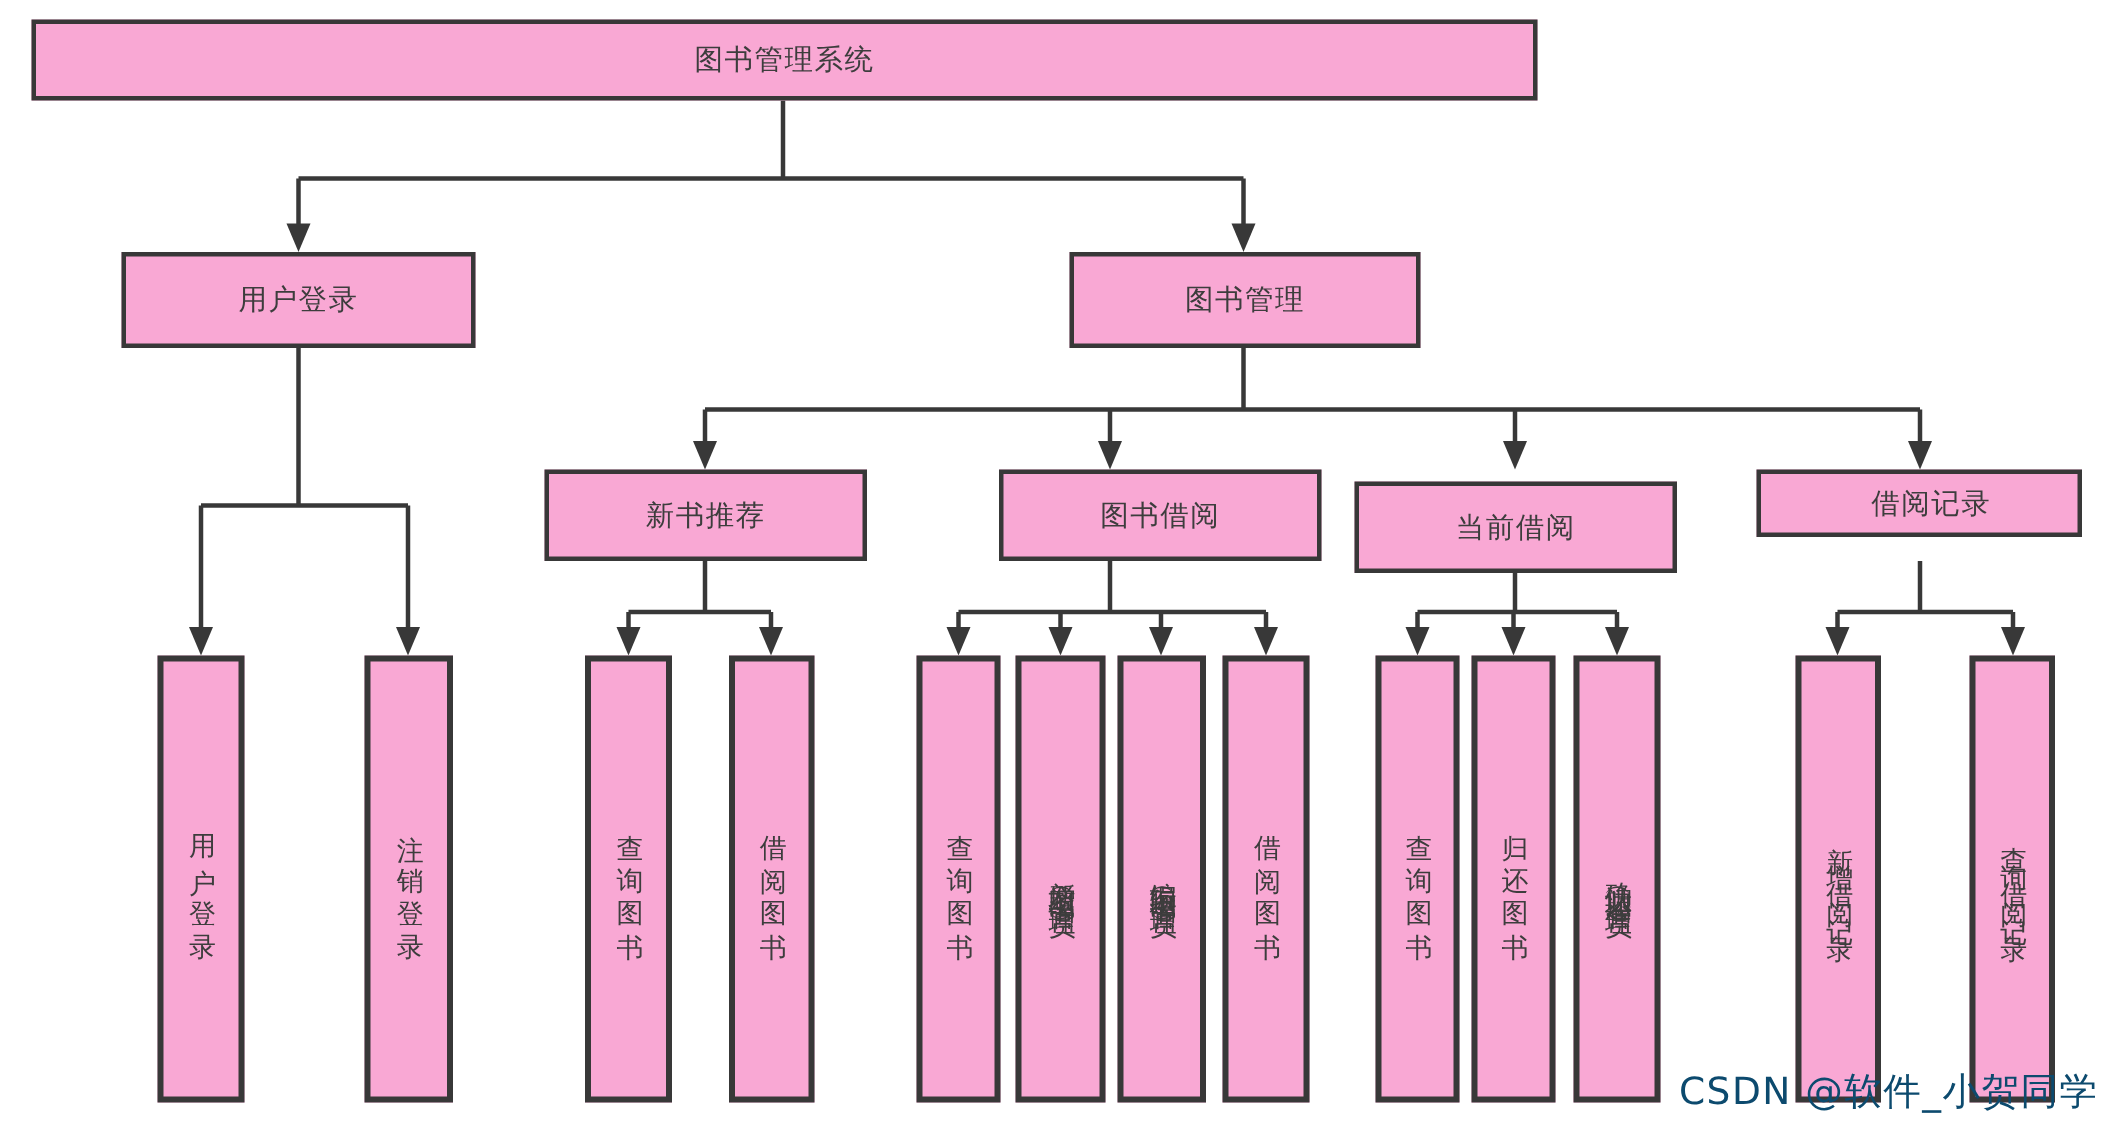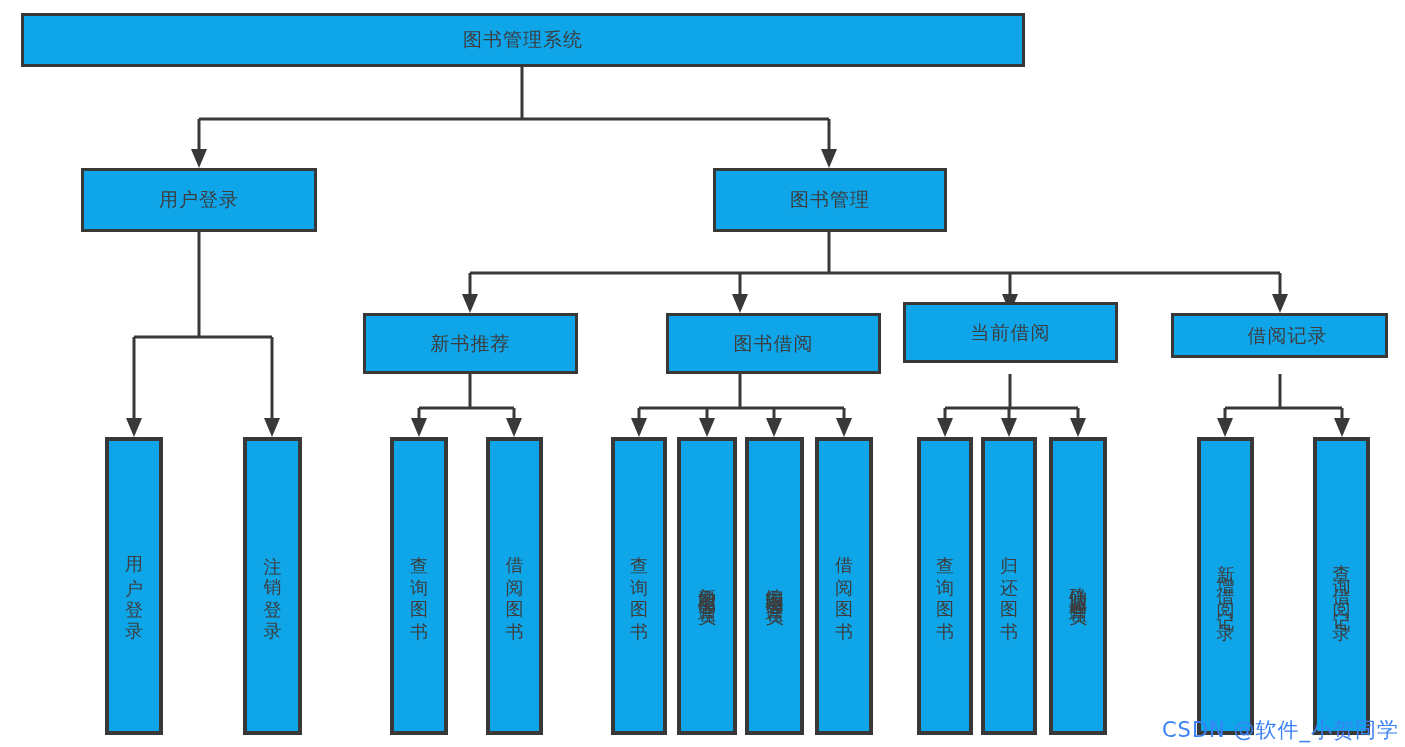--- a/index.html
+++ b/index.html
@@ -14,21 +14,21 @@
   .connectors {
     position: absolute;
     left: 0; top: 0;
     width: 1405px; height: 747px;
     pointer-events: none;
   }
   .node {
     position: absolute;
     box-sizing: border-box;
     border: 3px solid #383838;
-    background: #0ea5e9;
+    background: #f9a8d4;
     color: #3d3d3d;
     display: flex;
     align-items: center;
     justify-content: center;
   }
   .node.h {
     font-size: 19px;
     letter-spacing: 1px;
     white-space: nowrap;
   }
@@ -41,42 +41,42 @@
   }
   .sp-wide  { letter-spacing: 22px; }
   .sp-mid   { letter-spacing: 12px; }
   .sp-tight { letter-spacing: 3px;  }
   
   .root   { left: 21px;  top: 13px;  width: 1004px; height: 54px; }
   .l2-a   { left: 81px;  top: 168px; width: 236px;  height: 64px; }
   .l2-b   { left: 713px; top: 168px; width: 234px;  height: 64px; text-align: right; }
   .l3-a   { left: 363px; top: 313px; width: 215px;  height: 61px; }
   .l3-b   { left: 633px; top: 313px; width: 215px;  height: 61px; margin-left: 33px; }
-  .l3-c   { left: 903px; top: 302px; width: 215px;  height: 61px; }
+  .l3-c   { left: 903px; top: 321px; width: 215px;  height: 61px; }
   .l3-d   { left: 1171px;top: 313px; width: 217px;  height: 45px; padding-left: 16px; }
   .leaf   { top: 437px; height: 298px; }
   .lf-g1a { left: 105px;  width: 58px; }
   .lf-g1b { left: 243px;  width: 59px; }
   .lf-g2a { left: 390px;  width: 58px; }
   .lf-g2b { left: 486px;  width: 57px; }
   .lf-g3a { left: 611px;  width: 56px; }
   .lf-g3b { left: 677px;  width: 60px; }
   .lf-g3c { left: 745px;  width: 59px; }
   .lf-g3d { left: 815px;  width: 58px; }
   .lf-g4a { left: 917px;  width: 56px; }
   .lf-g4b { left: 981px;  width: 56px; }
   .lf-g4c { left: 1049px; width: 58px; }
   .lf-g5a { left: 1197px; width: 57px; }
   .lf-g5b { left: 1313px; width: 57px; }
   .watermark {
     position: absolute;
     right: 6px;
     bottom: 3px;
-    font-size: 21px;
-    color: #3b82f6;
+    font-size: 25px;
+    color: #0c4a6e;
     letter-spacing: 1px;
     white-space: nowrap;
   }
 </style>
 </head>
 <body>
 
 <div class="canvas">
 
   <svg class="connectors" viewBox="0 0 1405 747" xmlns="http://www.w3.org/2000/svg">

